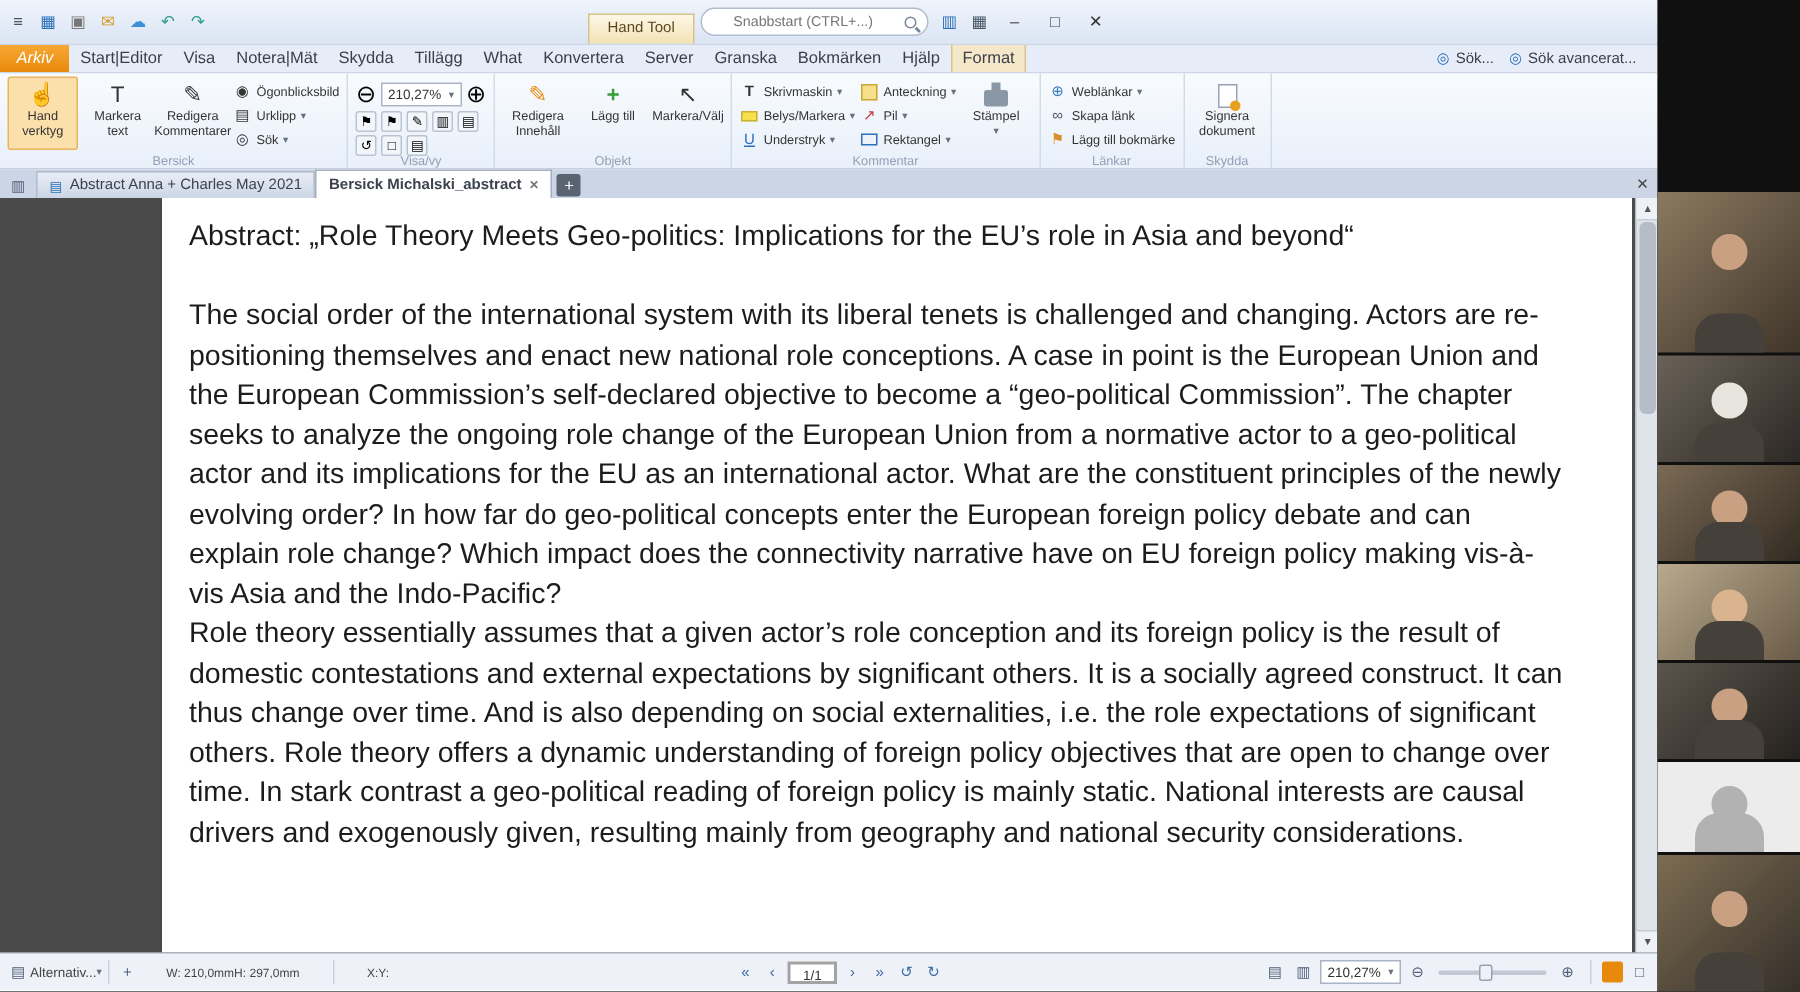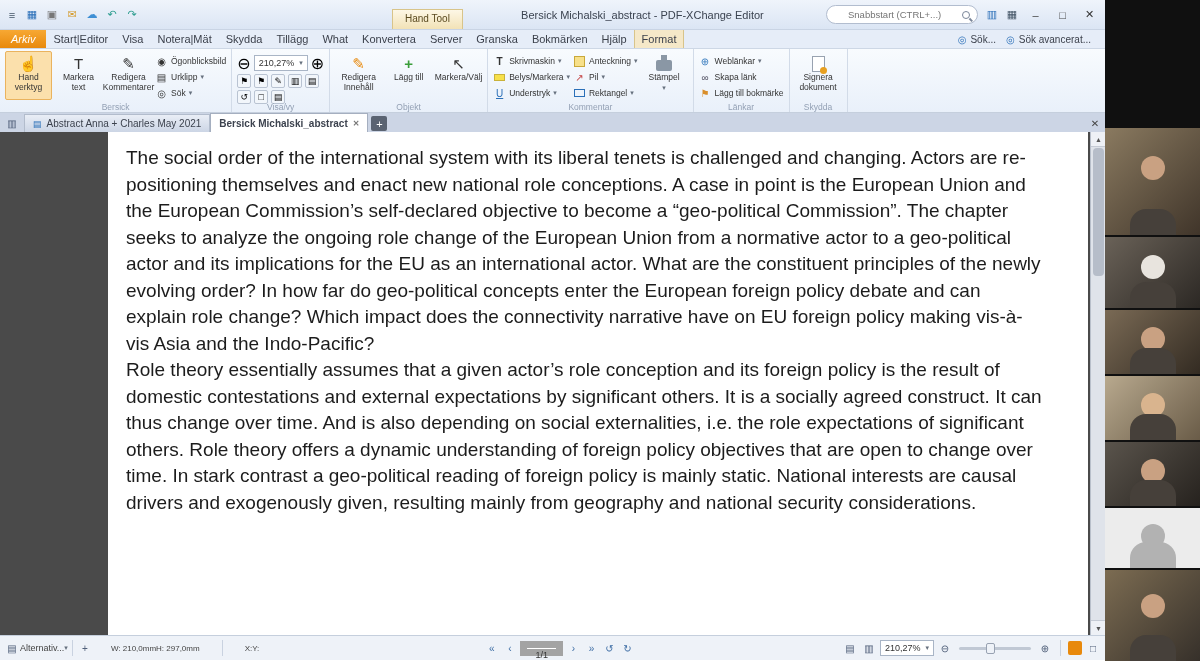--- a/index.html
+++ b/index.html
@@ -100,21 +100,21 @@
   
   .statusbar { height:25px; background:#eef2f8; border-top:1px solid #c5cfdd; display:flex;
     align-items:center; font-size:9px; color:#444; padding:0 4px; }
   .sbi { width:16px; height:16px; display:inline-flex; align-items:center; justify-content:center;
     font-size:10px; color:#51607a; }
   .stack { display:flex; font-size:8px; line-height:9px; color:#444; margin:0 18px; }
   .sep { width:1px; height:16px; background:#c9d2e0; margin:0 4px; }
   .sb-center { margin:0 auto; display:flex; align-items:center; gap:3px; }
   .navbtn { width:15px; height:15px; display:inline-flex; align-items:center; justify-content:center;
     font-size:10px; color:#3f6ea5; }
-  .pagebox { background:#fff; border:7px solid #a3a3a3; height:15px; line-height:14px; padding:0 8px;
+  .pagebox { background:#fff; border:2px solid #a3a3a3; height:15px; line-height:14px; padding:0 8px;
     font-size:9px; color:#333; }
   .sb-right { display:flex; align-items:center; gap:3px; }
   .slider { width:72px; height:3px; background:#c0c8d4; border-radius:2px; position:relative; margin:0 3px; }
   .knob { position:absolute; left:27px; top:-4px; width:9px; height:11px; background:#eef2f8;
     border:1px solid #98a2b2; border-radius:2px; }
   .pdflogo { width:14px; height:14px; background:#e8890c; border-radius:2px; }
 
   
   #videobar { position:absolute; right:0; top:0; width:95px; height:661px; background:#101010; }
   .thumb { position:absolute; left:0; width:95px; overflow:hidden; }
@@ -142,21 +142,20 @@
 
     <div class="titlebar">
       <span class="qi c1">≡</span>
       <span class="qi c2">▦</span>
       <span class="qi c3">▣</span>
       <span class="qi c4">✉</span>
       <span class="qi c5">☁</span>
       <span class="qi c6">↶</span>
       <span class="qi c6">↷</span>
       <span class="tooltab">Hand Tool</span>
-      <div class="tb-title">Bersick Michalski_abstract - PDF-XChange Editor</div>
       <div class="searchbox">
         <input placeholder="Snabbstart (CTRL+...)" style="">
         <span class="mag"></span>
       </div>
       <span class="qi c2">▥</span>
       <span class="qi c1">▦</span>
       <span class="winbtn">–</span>
       <span class="winbtn">□</span>
       <span class="winbtn close">✕</span>
     </div>
@@ -356,20 +355,21 @@
         <span>Bersick Michalski_abstract</span>
         <span class="tclose">✕</span>
       </div>
       <span class="addtab">+</span>
       <span class="tabbar-close">✕</span>
     </div>
 
     <div class="docarea">
       <div class="page">
         <div class="page-inner">
+          <div class="doc-title">Abstract: „Role Theory Meets Geo-politics: Implications for the EU’s role in Asia and beyond“</div>
           <div class="doc-para">The social order of the international system with its liberal tenets is challenged and changing. Actors are re-positioning themselves and enact new national role conceptions. A case in point is the European Union and the European Commission’s self-declared objective to become a “geo-political Commission”. The chapter seeks to analyze the ongoing role change of the European Union from a normative actor to a geo-political actor and its implications for the EU as an international actor. What are the constituent principles of the newly evolving order? In how far do geo-political concepts enter the European foreign policy debate and can explain role change? Which impact does the connectivity narrative have on EU foreign policy making vis-à-vis Asia and the Indo-Pacific?</div>
           <div class="doc-para">Role theory essentially assumes that a given actor’s role conception and its foreign policy is the result of domestic contestations and external expectations by significant others. It is a socially agreed construct. It can thus change over time. And is also depending on social externalities, i.e. the role expectations of significant others. Role theory offers a dynamic understanding of foreign policy objectives that are open to change over time. In stark contrast a geo-political reading of foreign policy is mainly static. National interests are causal drivers and exogenously given, resulting mainly from geography and national security considerations.</div>
         </div>
       </div>
       <div class="vscroll">
         <div class="varrow">▲</div>
         <div class="vthumb"></div>
         <div class="varrow bottom">▼</div>
       </div>
     </div>

